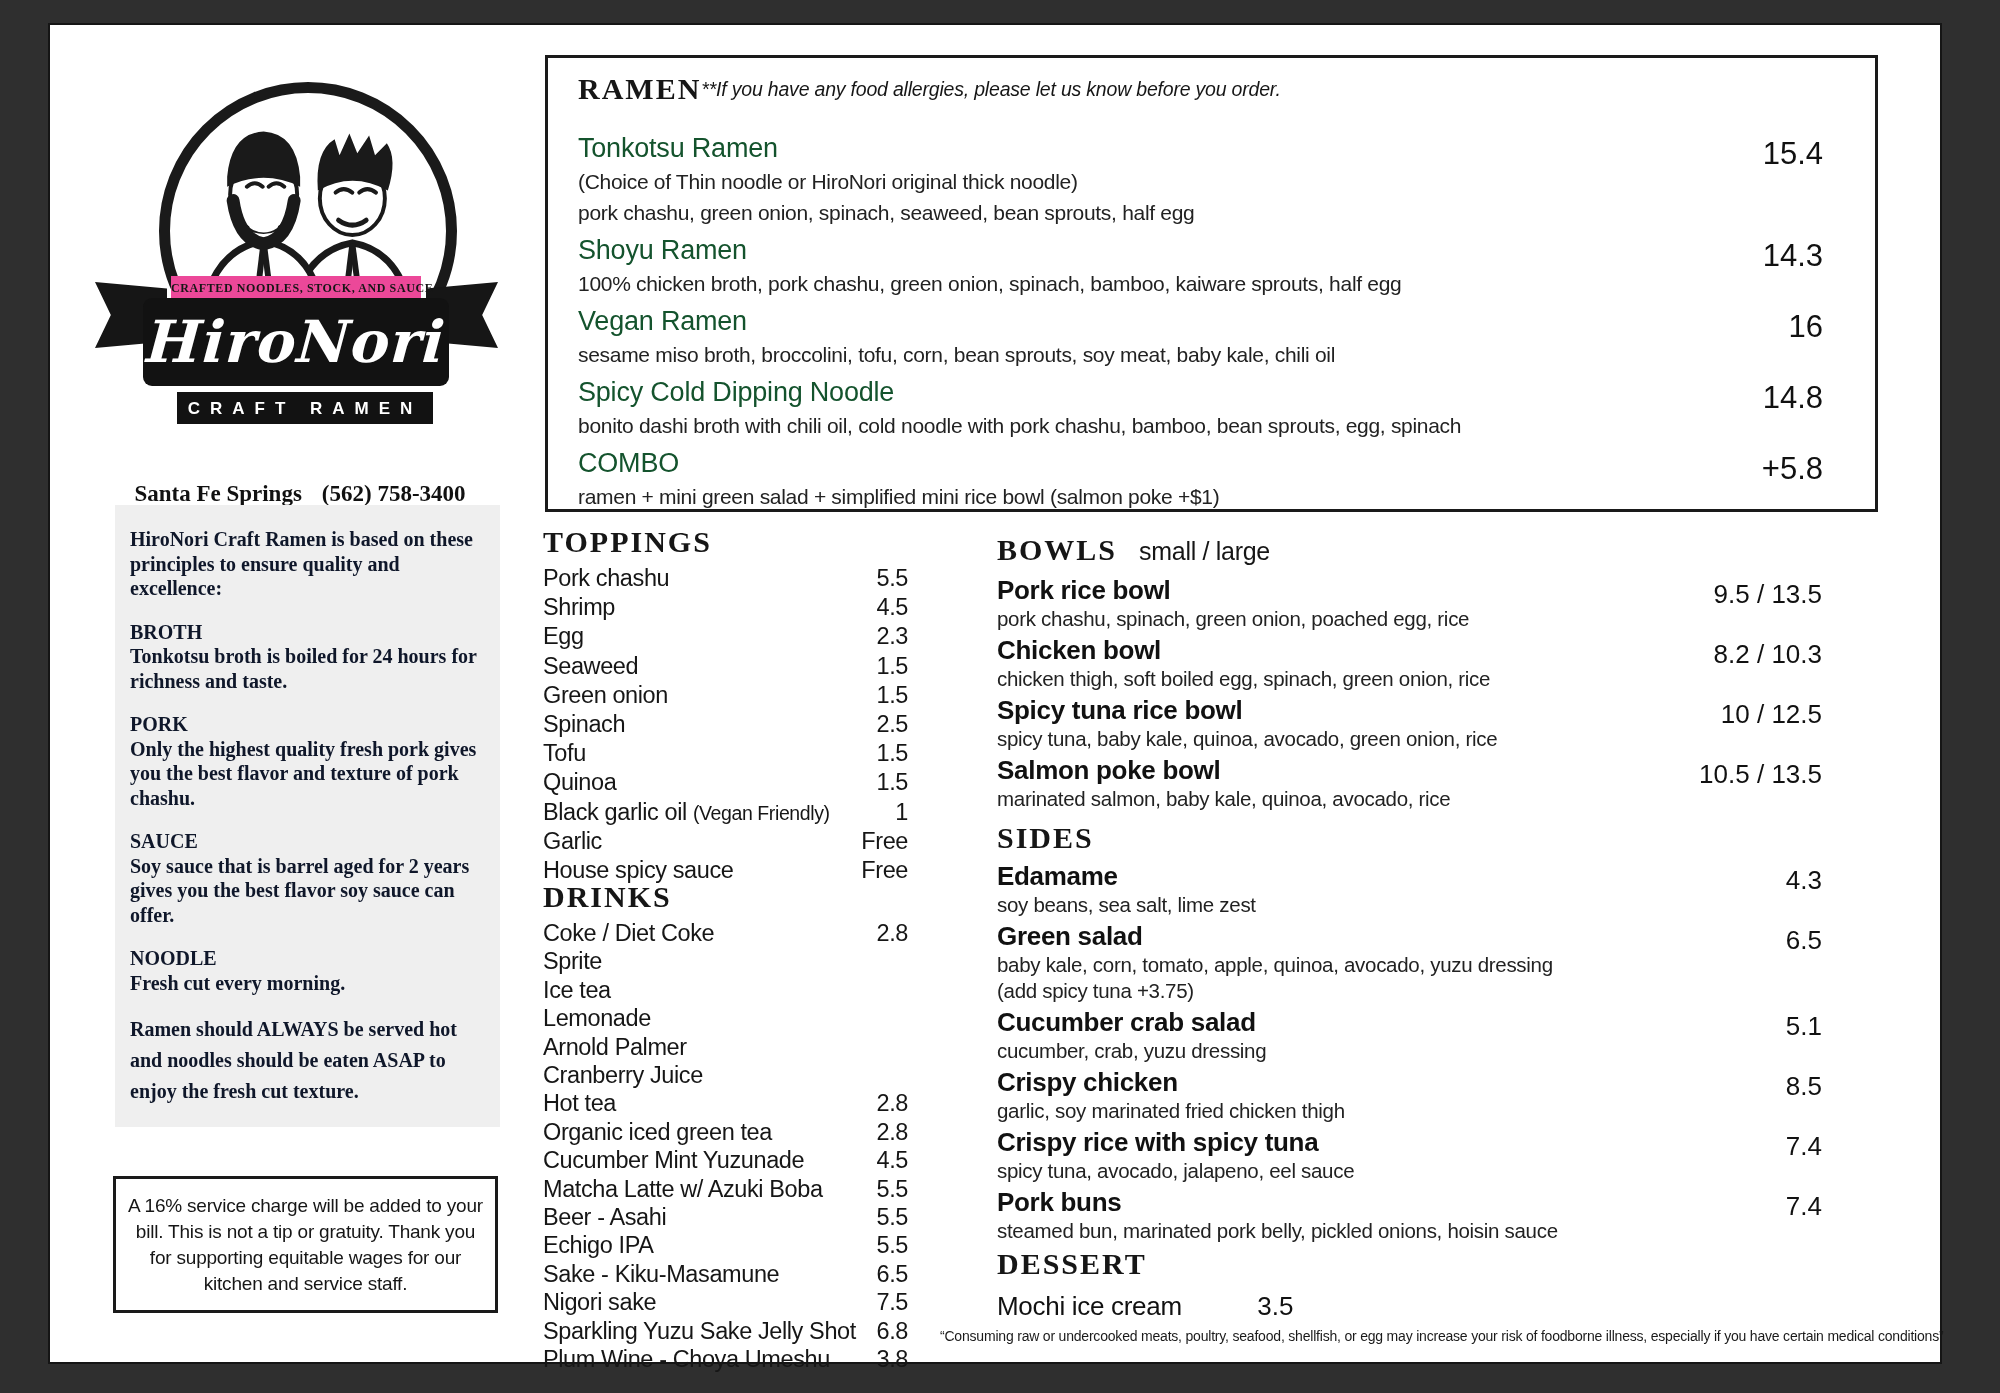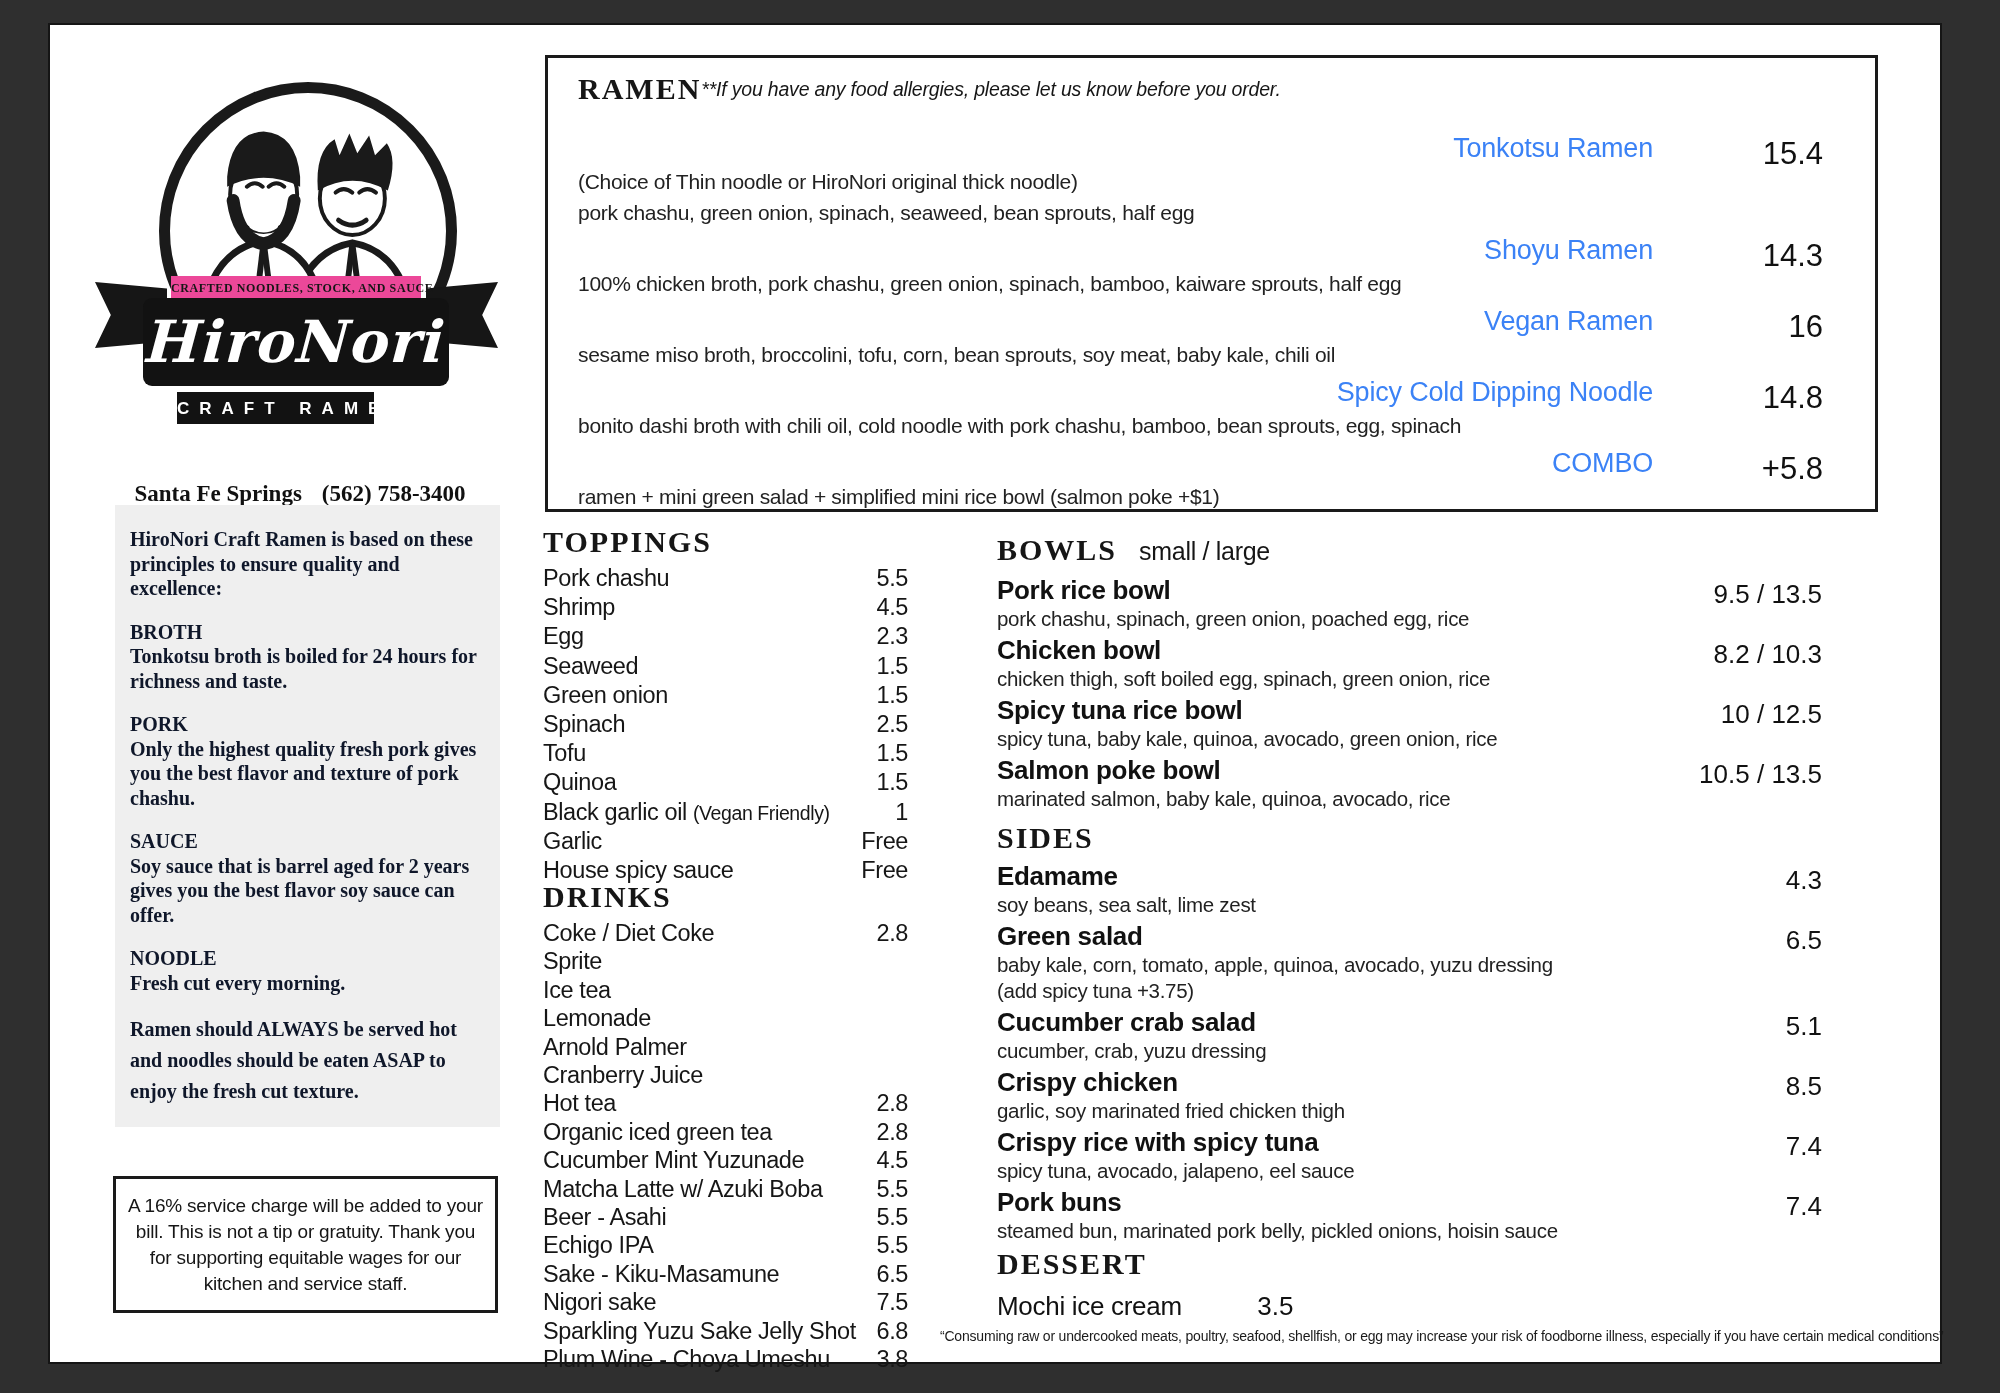--- a/index.html
+++ b/index.html
@@ -32,21 +32,21 @@
   }
   .logo-namebox{
     position:absolute;left:48px;top:258px;width:306px;height:88px;background:#121212;
     border-radius:9px;display:flex;align-items:center;justify-content:center;
   }
   .logo-name{
     font-family:"DejaVu Serif",serif;font-style:italic;font-weight:bold;
     font-size:58px;color:#fff;letter-spacing:1px;transform:skewX(-4deg);
   }
   .logo-subbar{
-    position:absolute;left:82px;top:352px;width:197px;height:32px;background:#121212;
+    position:absolute;left:82px;top:352px;width:256px;height:32px;background:#121212;
     color:#fff;font-size:17px;font-weight:bold;letter-spacing:10px;
     text-align:center;line-height:33px;white-space:nowrap;
   }
 
   
   .location-line{
     left:40px;top:456px;width:420px;text-align:center;
     font-family:"Liberation Serif",serif;font-weight:bold;font-size:23px;color:#111;
     display:flex;justify-content:center;gap:20px;white-space:nowrap;
   }
@@ -73,21 +73,21 @@
 
   
   .ramen-box{
     left:495px;top:30px;width:1333px;height:457px;border:3px solid #1a1a1a;box-sizing:border-box;
     padding:14px 52px 10px 30px;
   }
   .ramen-head{display:flex;align-items:flex-start;}
   .allergy-note{font-style:italic;font-size:19.5px;color:#161616;padding-top:6px;letter-spacing:-.2px;}
   .ramen-items{margin-top:24px;}
   .dish{position:relative;padding-right:170px;}
-  .dish-name{font-size:27px;line-height:36px;color:#3b82f6;letter-spacing:-.2px;text-align:right;}
+  .dish-name{font-size:27px;line-height:36px;color:#14532d;letter-spacing:-.2px;}
   .dish-desc{font-size:21px;line-height:31px;color:#222;white-space:pre-line;letter-spacing:-.3px;}
   .dish-price{position:absolute;right:0;top:6px;font-size:31px;color:#111;white-space:nowrap;}
   .ramen-items .dish{margin-bottom:4px;}
 
   
   .toppings{left:493px;top:500px;width:365px;}
   .drinks{left:493px;top:855px;width:365px;}
   .t-rows{margin-top:5px;}
   .t-row{display:flex;justify-content:space-between;font-size:23.5px;line-height:28.2px;letter-spacing:-.4px;color:#161616;}
   .drinks .t-row{line-height:28.4px;}

